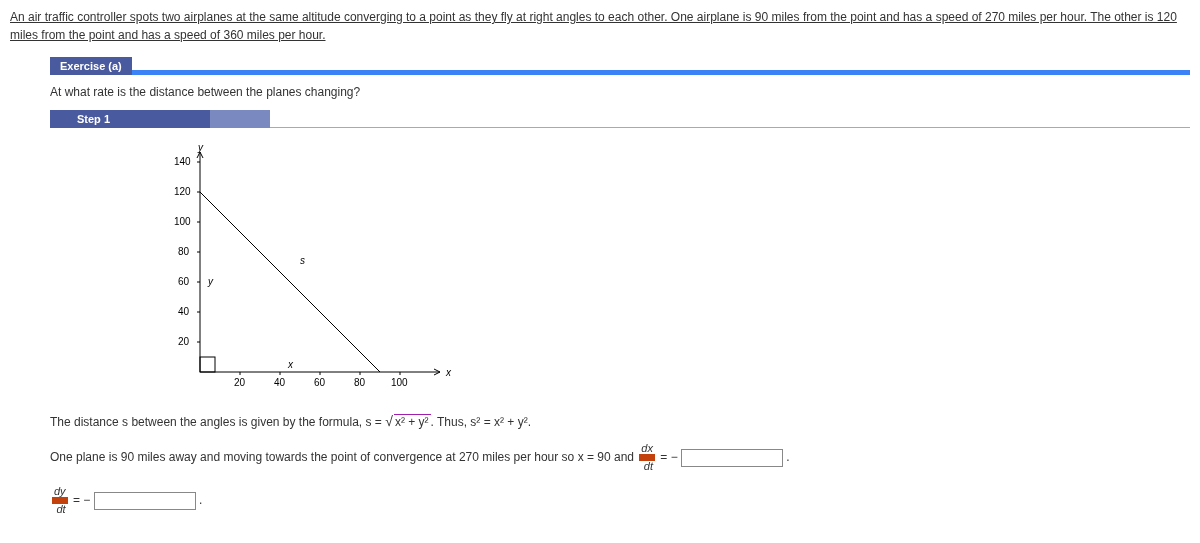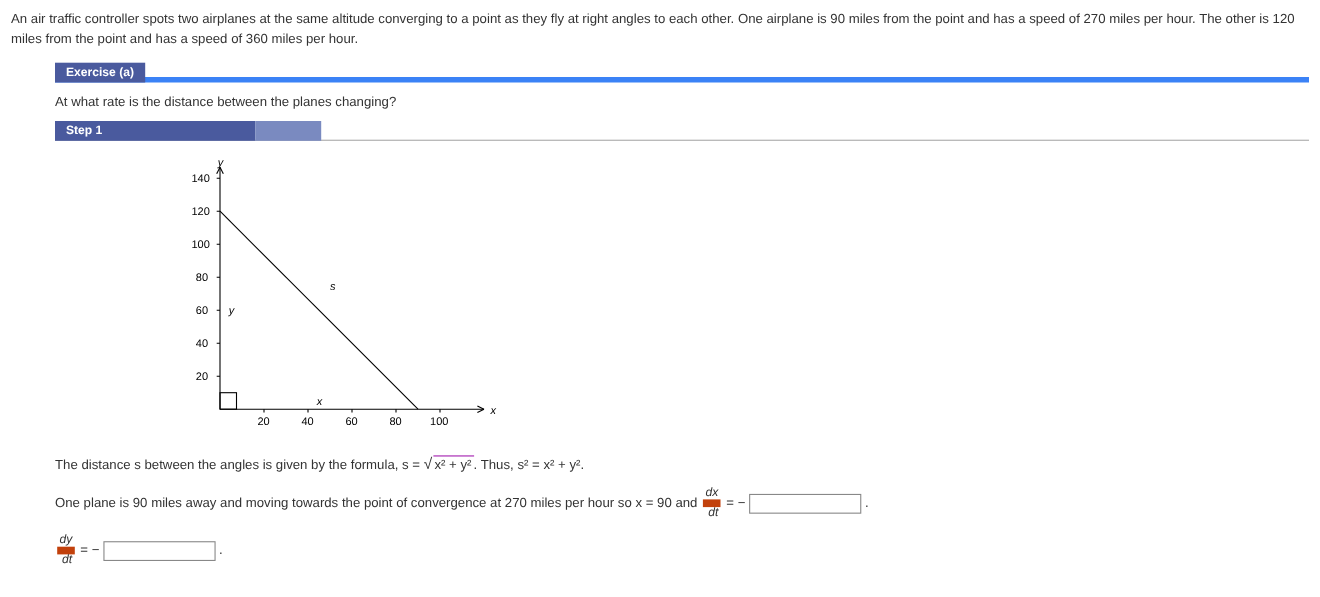--- a/index.html
+++ b/index.html
@@ -4,21 +4,21 @@
 <style>
   body {
     font-family: Arial, Helvetica, sans-serif;
     font-size: 12px;
     color: #333;
     margin: 0;
     padding: 8px 10px;
     width: 1200px;
     box-sizing: border-box;
   }
-  .intro { margin-bottom: 18px; line-height:1.5;}
+  .intro { margin-bottom: 18px; line-height:1.5;text-decoration:underline;}
   .exercise-line {
     border-top: 5px solid #3b82f6;
     position: relative;
     margin-left: 40px;
     margin-top: 26px;
     margin-bottom: 10px;
   }
   .exercise-tab {
     position: absolute;
     top: -18px;
@@ -35,22 +35,22 @@
     border-top: 1px solid #aaa;
     margin-top: 28px;
     padding-top:0;
   }
   .step-tabrow { display:flex; height:18px; position:relative; top:-18px;}
   .step-tab {
     background: #4a5a9e;
     color:#fff;
     font-size:11px;
     font-weight:bold;
-    padding:3px 10px;
-    width:182px;
+    padding:3px 27px;
+    width:160px;
     box-sizing:border-box;
   }
   .step-progress {
     width:60px; background:#7a8ac0;
   }
   .step-body { margin-top:-10px; }
   .figure-wrap { margin: 6px 0 6px 100px; }
   svg .axis { stroke:#000; stroke-width:1;}
   svg text { font-size:10px; font-family:Arial;}
   .mathline { margin: 8px 0 14px 0; }

